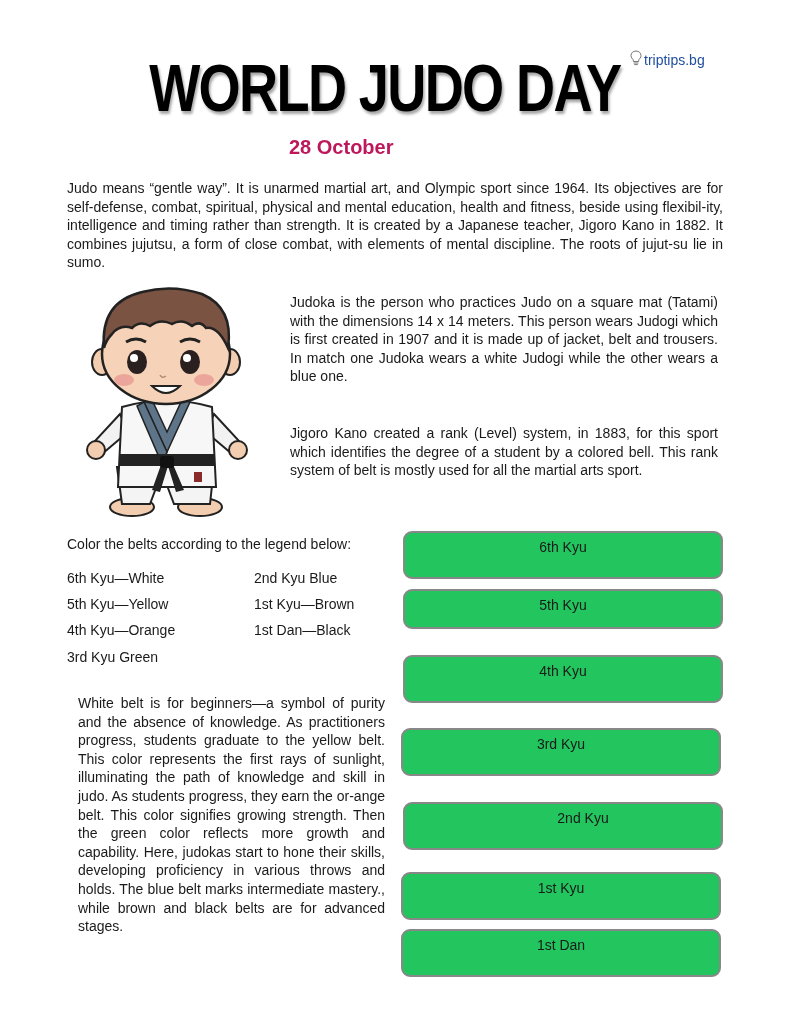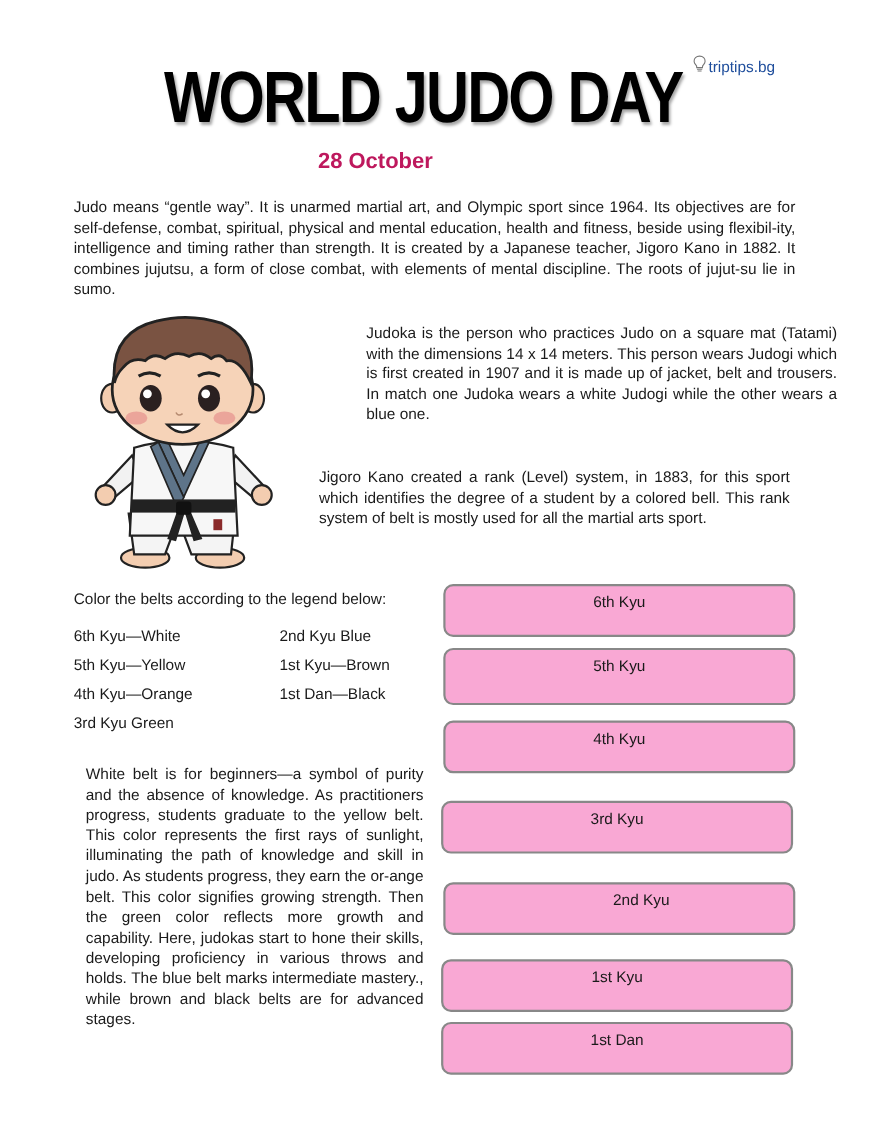--- a/index.html
+++ b/index.html
@@ -18,34 +18,34 @@
       transform: scaleX(0.82); transform-origin: left top;
       width: 597px;
       text-shadow: 2px 3px 3px rgba(0,0,0,0.35);
     }
     .brand { left: 630px; top: 50px; font-size: 14px; display: flex; align-items: center; gap: 2px; }
     .brand a { color: #1f4e9c; }
     .subtitle { left: 289px; top: 136px; font-size: 20px; font-weight: bold; color: #be185d; }
 
     .para { font-size: 14px; line-height: 18.6px; text-align: justify; color: #1a1a1a; }
     .p1 { left: 67px; top: 179px; width: 656px; }
-    .p2 { left: 290px; top: 293px; width: 428px; margin-left: 43px; }
+    .p2 { left: 290px; top: 293px; width: 428px; }
     .p3 { left: 290px; top: 424px; width: 428px; }
 
     .figure { left: 82px; top: 282px; width: 170px; height: 240px; }
 
     .instr { left: 67px; top: 536px; font-size: 14px; color: #1a1a1a; }
     .legend { left: 67px; top: 570px; width: 310px; font-size: 14px; color: #1a1a1a; }
     .legend .item { position: absolute; white-space: nowrap; }
 
     .p4 { left: 67px; top: 694px; width: 307px; margin-left: 11px; }
 
     .belt {
       position: absolute; border: 2.5px solid #888888; border-radius: 9px;
-      background: #f9a8d4; box-sizing: border-box;
+      background: #22c55e; box-sizing: border-box;
       text-align: center; font-size: 14px; color: #1a1a1a;
       padding-top: 6px;
     }
   </style>
 </head>
 <body>
 
 <div class="abs title">WORLD JUDO DAY</div>
 
 <div class="abs brand">
@@ -125,21 +125,21 @@
   <span class="item" style="left:187px;top:0;">2nd Kyu Blue</span>
   <span class="item" style="left:187px;top:26px;">1st Kyu—Brown</span>
   <span class="item" style="left:187px;top:52px;">1st Dan—Black</span>
 </div>
 
 <div class="abs para p4">White belt is for beginners—a symbol of purity and the absence of knowledge. As practitioners progress, students graduate to the yellow belt. This color represents the first rays of sunlight, illuminating the path of knowledge and skill in judo. As students progress, they earn the or-ange belt. This color signifies growing strength. Then the green color reflects more growth and capability.  Here, judokas start to hone their skills, developing proficiency in various throws and holds. The blue belt marks intermediate mastery., while brown and black belts are for advanced stages.</div>
 
 <div class="belt" style="left:403px;top:531px;width:320px;height:48px;">
   <span>6th Kyu</span>
 </div>
-<div class="belt" style="left:403px;top:589px;width:320px;height:52px;">
+<div class="belt" style="left:403px;top:589px;width:320px;height:40px;">
   <span>5th Kyu</span>
 </div>
 <div class="belt" style="left:403px;top:655px;width:320px;height:48px;">
   <span>4th Kyu</span>
 </div>
 <div class="belt" style="left:401px;top:728px;width:320px;height:48px;">
   <span>3rd Kyu</span>
 </div>
 <div class="belt" style="left:403px;top:802px;width:320px;height:48px;padding-left:40px;">
   <span>2nd Kyu</span>

